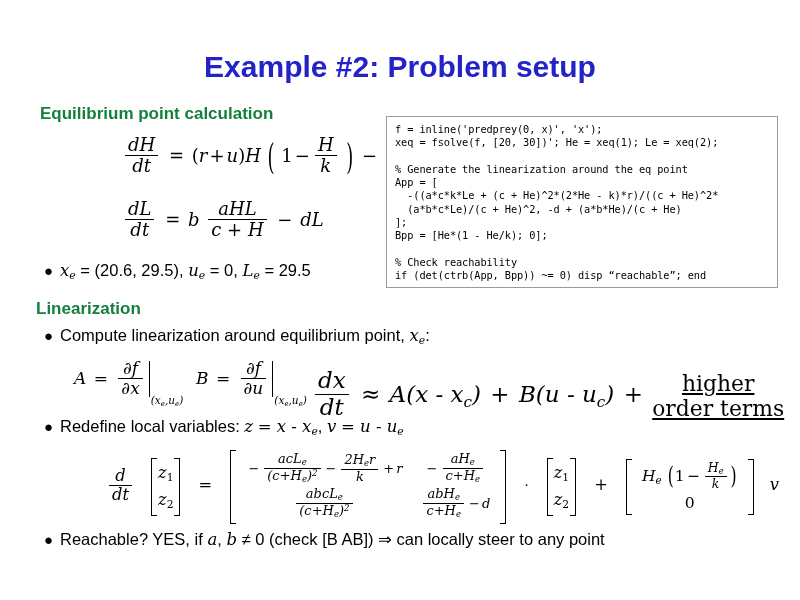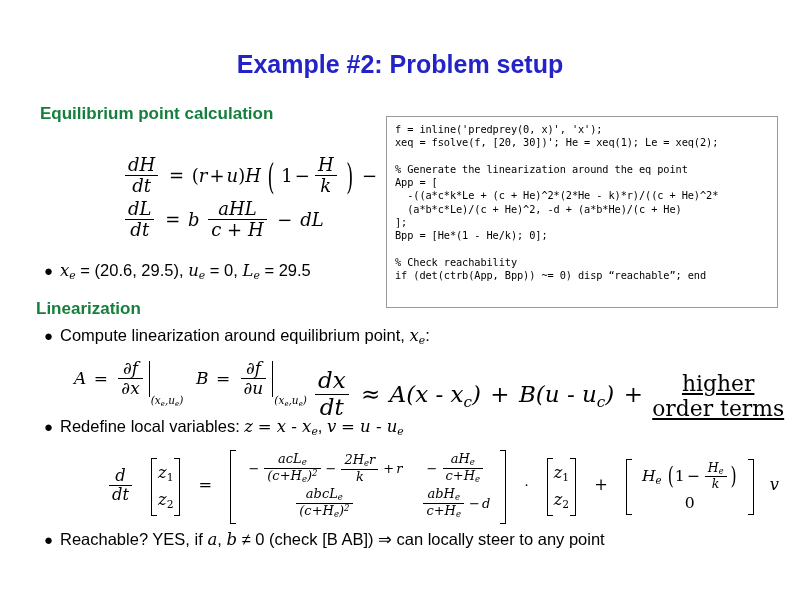--- a/index.html
+++ b/index.html
@@ -22,21 +22,21 @@
     height: 600px;
   }
 
   
   .slide-title {
     position: absolute;
     left: 0;
     top: 50px;
     width: 800px;
     text-align: center;
-    font-size: 25px;
+    font-size: 30px;
     font-weight: bold;
     color: #2323c8;
     letter-spacing: 0px;
     font-family: "Liberation Sans", sans-serif;
   }
 
   
   .section-header {
     position: absolute;
     font-size: 17px;
@@ -109,21 +109,21 @@
     transform: scaleY(1.6);
     margin: 0 1px;
   }
 
   
   .eq {
     position: absolute;
     font-family: "DejaVu Serif", "Liberation Serif", serif;
     white-space: nowrap;
   }
-  #eq-dh { left: 122px; top: 156px; font-size: 18px; }
+  #eq-dh { left: 122px; top: 136px; font-size: 18px; }
   #eq-dl { left: 122px; top: 200px; font-size: 18px; }
   #eq-A  { left: 74px;  top: 360px; font-size: 17px; }
   #eq-B  { left: 196px; top: 360px; font-size: 17px; }
   #eq-dxdt { left: 312px; top: 370px; font-size: 23px; }
   #eq-matrix { left: 106px; top: 450px; font-size: 13px; }
 
   
   .evalbar {
     display: inline-block;
     width: 1px;
@@ -175,21 +175,21 @@
     font-family: "DejaVu Serif", "Liberation Serif", serif;
   }
   .stack2 > span { display: block; }
 
   
   .code-box {
     position: absolute;
     left: 386px;
     top: 116px;
     width: 392px;
-    height: 192px;
+    height: 172px;
     border: 1px solid #9a9a9a;
     background: #ffffff;
     box-sizing: border-box;
     padding: 6px 6px 4px 8px;
     overflow: hidden;
   }
   .code-box pre {
     margin: 0;
     font-family: "DejaVu Sans Mono", "Liberation Mono", monospace;
     font-size: 10.3px;

